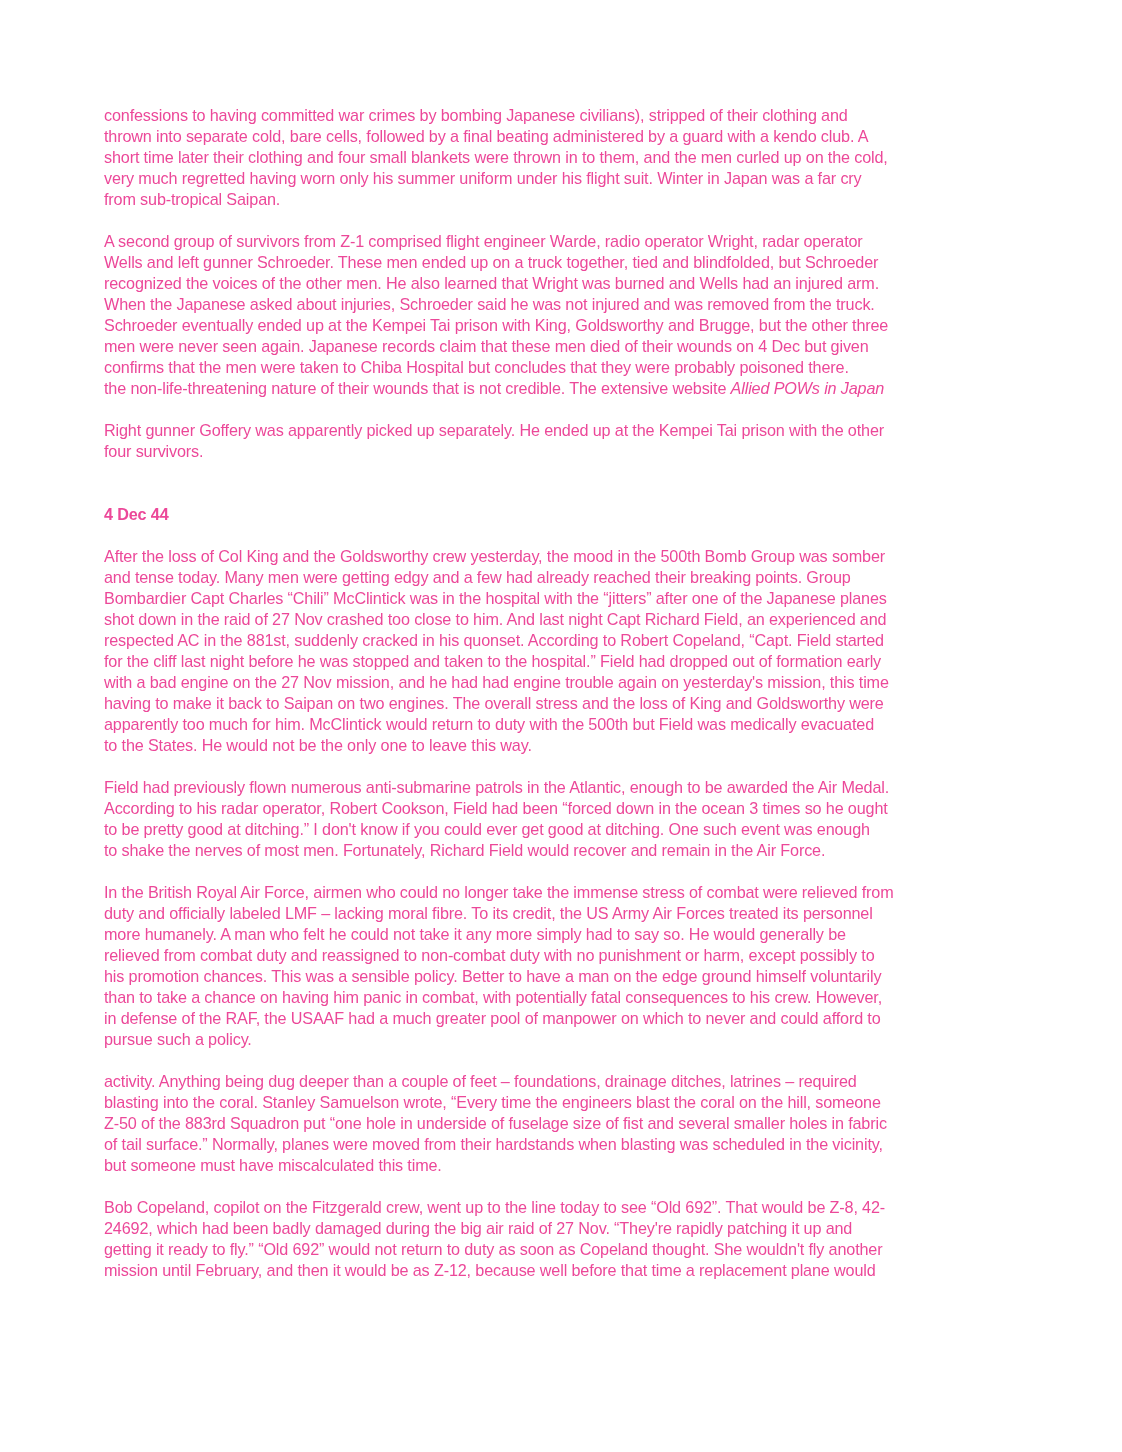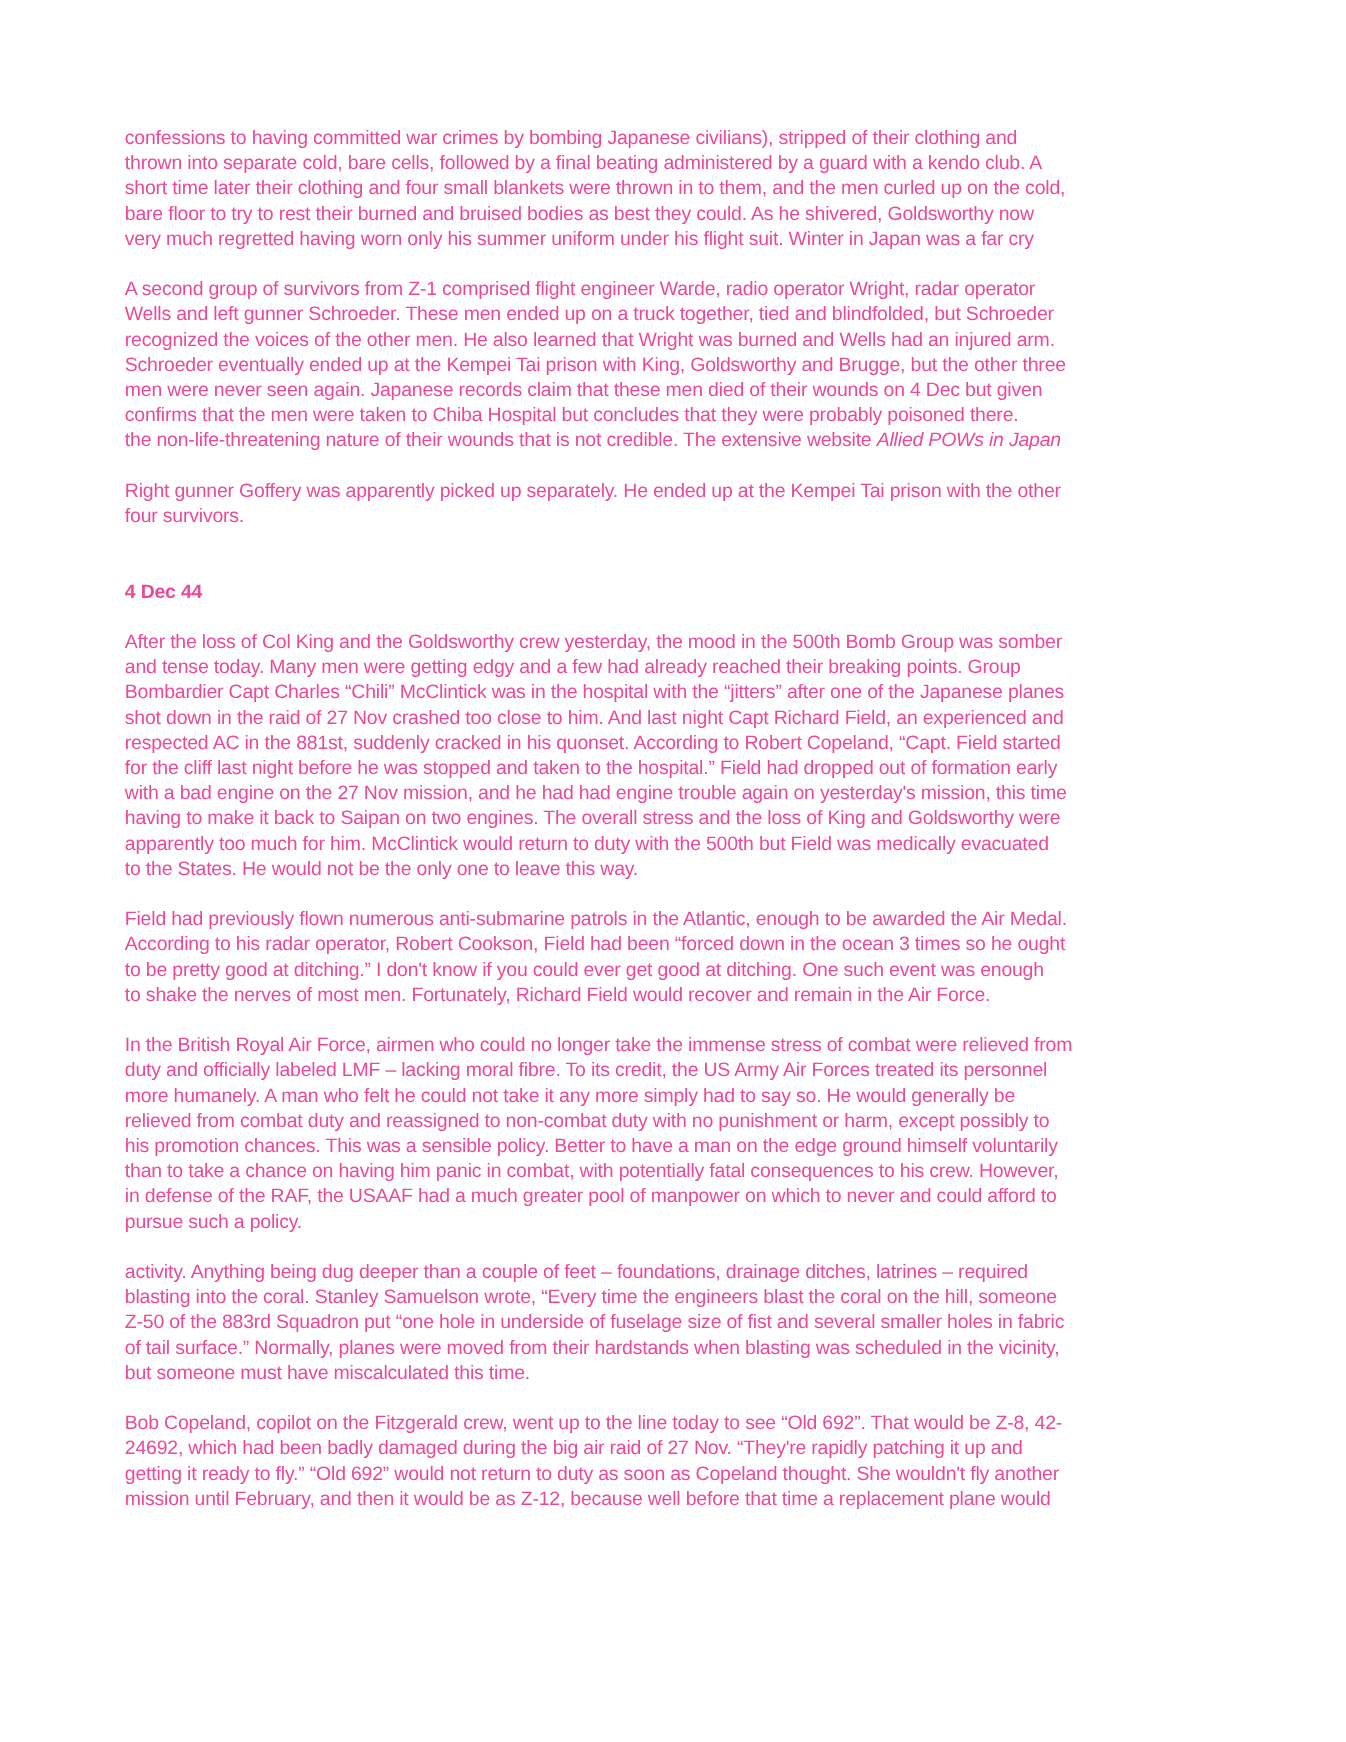--- a/index.html
+++ b/index.html
@@ -17,28 +17,29 @@
 </style>
 </head>
 <body>
 
 <div class="page">
 
   <p class="para">
     <span class="line">confessions to having committed war crimes by bombing Japanese civilians), stripped of their clothing and</span>
     <span class="line">thrown into separate cold, bare cells, followed by a final beating administered by a guard with a kendo club.  A</span>
     <span class="line">short time later their clothing and four small blankets were thrown in to them, and the men curled up on the cold,</span>
-    <span class="line">bare floor to try to rest their burned and bruised bodies as best they could.  As he shivered, Goldsworthy now</span>
     <span class="line">very much regretted having worn only his summer uniform under his flight suit.  Winter in Japan was a far cry</span>
+    <span class="line">from sub-tropical Saipan.</span>
   </p>
 
   <p class="para">
     <span class="line">A second group of survivors from Z-1 comprised flight engineer Warde, radio operator Wright, radar operator</span>
     <span class="line">Wells and left gunner Schroeder.  These men ended up on a truck together, tied and blindfolded, but Schroeder</span>
     <span class="line">recognized the voices of the other men.  He also learned that Wright was burned and Wells had an injured arm.</span>
+    <span class="line">When the Japanese asked about injuries, Schroeder said he was not injured and was removed from the truck.</span>
     <span class="line">Schroeder eventually ended up at the Kempei Tai prison with King, Goldsworthy and Brugge, but the other three</span>
     <span class="line">men were never seen again.  Japanese records claim that these men died of their wounds on 4 Dec but given</span>
     <span class="line">confirms that the men were taken to Chiba Hospital but concludes that they were probably poisoned there.</span>
     <span class="line"><span>the non-life-threatening nature of their wounds that is not credible.  The extensive website </span><em>Allied POWs in Japan</em></span>
   </p>
 
   <p class="para">
     <span class="line">Right gunner Goffery was apparently picked up separately.  He ended up at the Kempei Tai prison with the other</span>
     <span class="line">four survivors.</span>
   </p>

